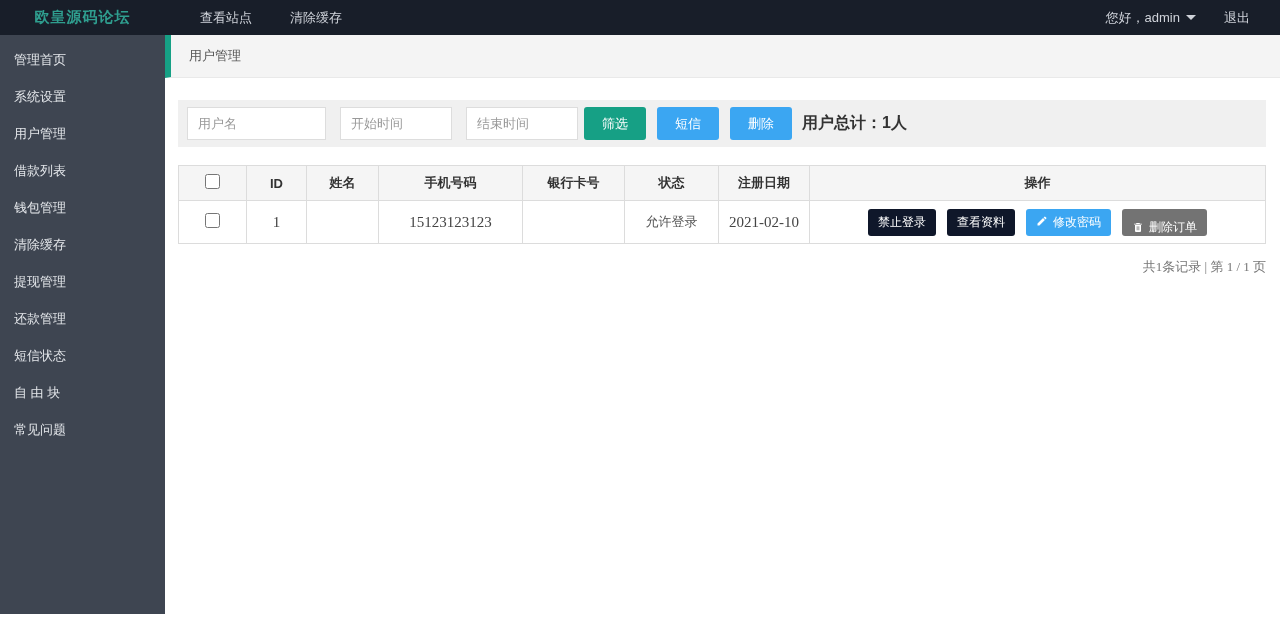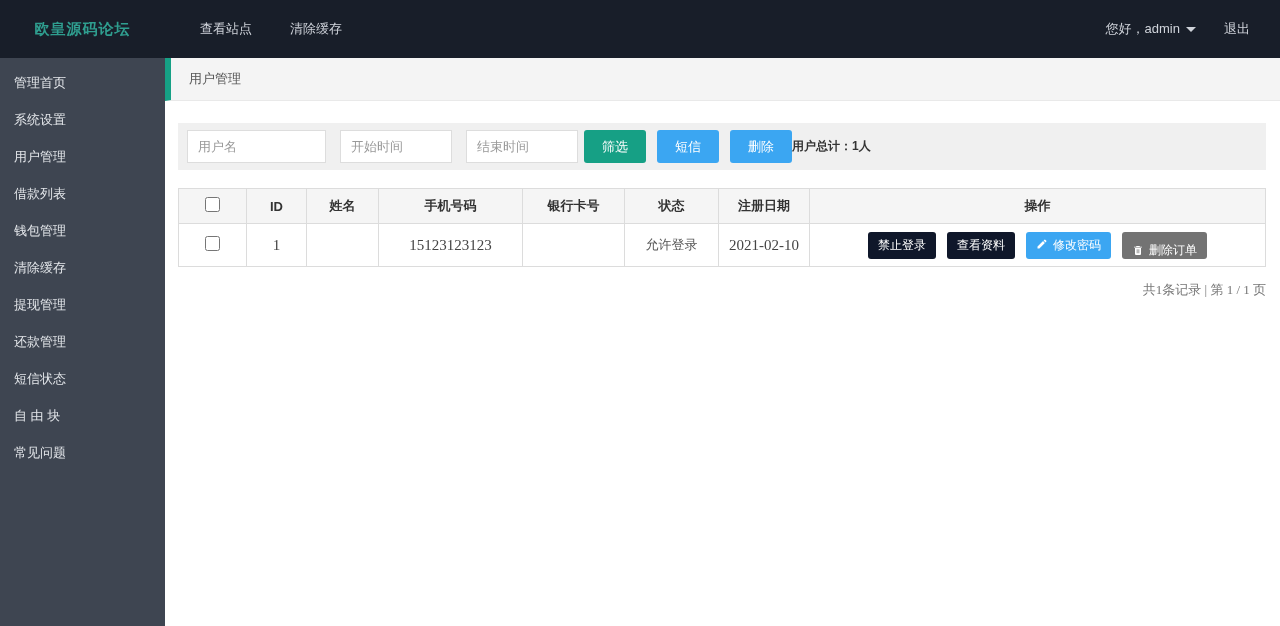--- a/index.html
+++ b/index.html
@@ -1,20 +1,20 @@
 <!DOCTYPE html>
 <html><head>
 <meta charset="utf-8">
 <style>
   * { margin:0; padding:0; box-sizing:border-box; }
   html,body { width:1280px; height:626px; overflow:hidden; background:#fff;
     font-family:"Liberation Sans","DejaVu Sans",sans-serif; }
 
   
-  .topbar { height:58px; background:#181e29; display:flex; align-items:center; }
+  .topbar { height:35px; background:#181e29; display:flex; align-items:center; }
   .logo { width:165px; text-align:center; color:#2f9e8f; font-size:15px; font-weight:bold;
     letter-spacing:1px; cursor:pointer; }
   .topnav { display:flex; gap:38px; padding-left:35px; }
   .topnav a { color:#cfd3da; font-size:13px; text-decoration:none; cursor:pointer; }
   .topbar-right { margin-left:auto; display:flex; align-items:center; gap:28px; padding-right:30px; }
   .greeting { color:#cfd3da; font-size:13px; display:flex; align-items:center; gap:6px; cursor:pointer; }
   .caret { width:0; height:0; border-left:5px solid transparent; border-right:5px solid transparent;
     border-top:5px solid #cfd3da; display:inline-block; }
   .logout { color:#cfd3da; font-size:13px; text-decoration:none; cursor:pointer; }
 
@@ -38,21 +38,21 @@
   .filter-bar input { height:33px; border:1px solid #ddd; background:#fff; font-size:13px;
     padding:0 10px; color:#333; margin-right:6px; outline:none;
     font-family:"Liberation Sans","DejaVu Sans",sans-serif; }
   .filter-bar input::placeholder { color:#999; }
   .inp-user { width:139px; }
   .inp-date { width:112px;margin-left:8px; }
   .btn { height:33px; border:none; border-radius:3px; color:#fff; font-size:13px;
     padding:0 18px; cursor:pointer; font-family:inherit; }
   .btn-green { background:#16a085; }
   .btn-blue { background:#3ba6f2; margin-left:11px; }
-  .total-label { font-size:12px; font-weight:bold; color:#333; }
+  .total-label { font-size:16px; font-weight:bold; color:#333; margin-left:10px; }
 
   
   table { width:100%; border-collapse:collapse; margin-top:18px; background:#fff; }
   th, td { border:1px solid #dcdcdc; text-align:center; font-size:13px; color:#333; }
   th { background:#f5f5f5; height:35px; font-weight:bold; }
   td { height:43px; color:#555; }
   td.num { font-family:"Liberation Serif","DejaVu Serif",serif; font-size:15px; color:#444; }
   input[type=checkbox] { width:15px; height:15px; cursor:pointer; }
 
   .actions { display:flex; justify-content:center; align-items:center; gap:11px; }

